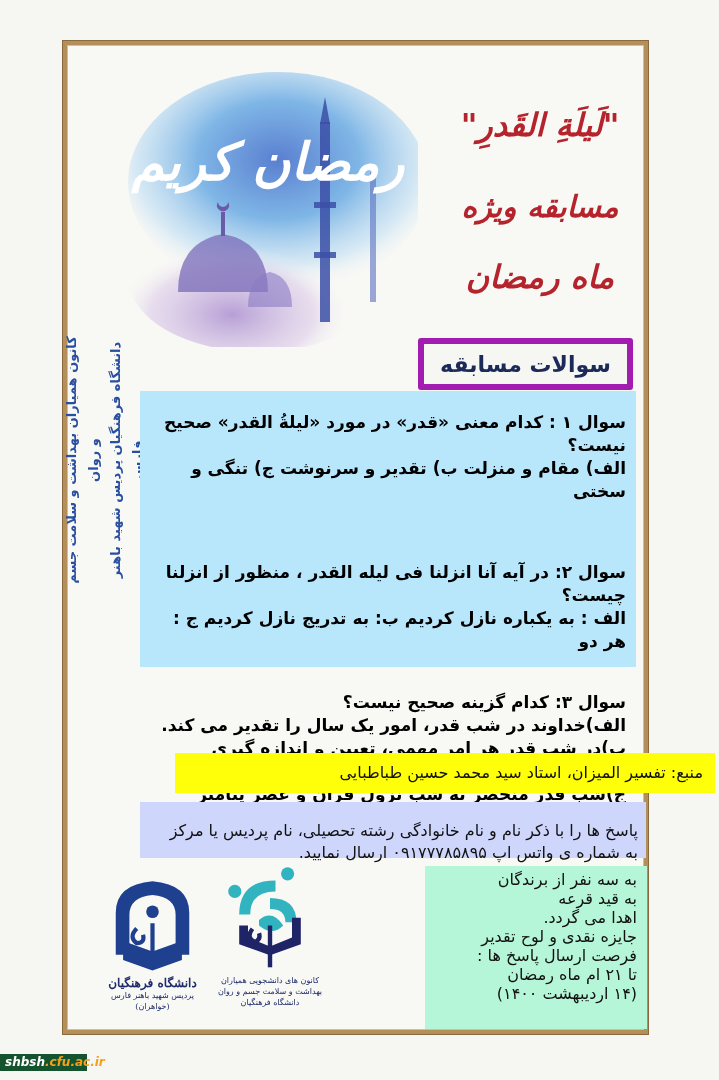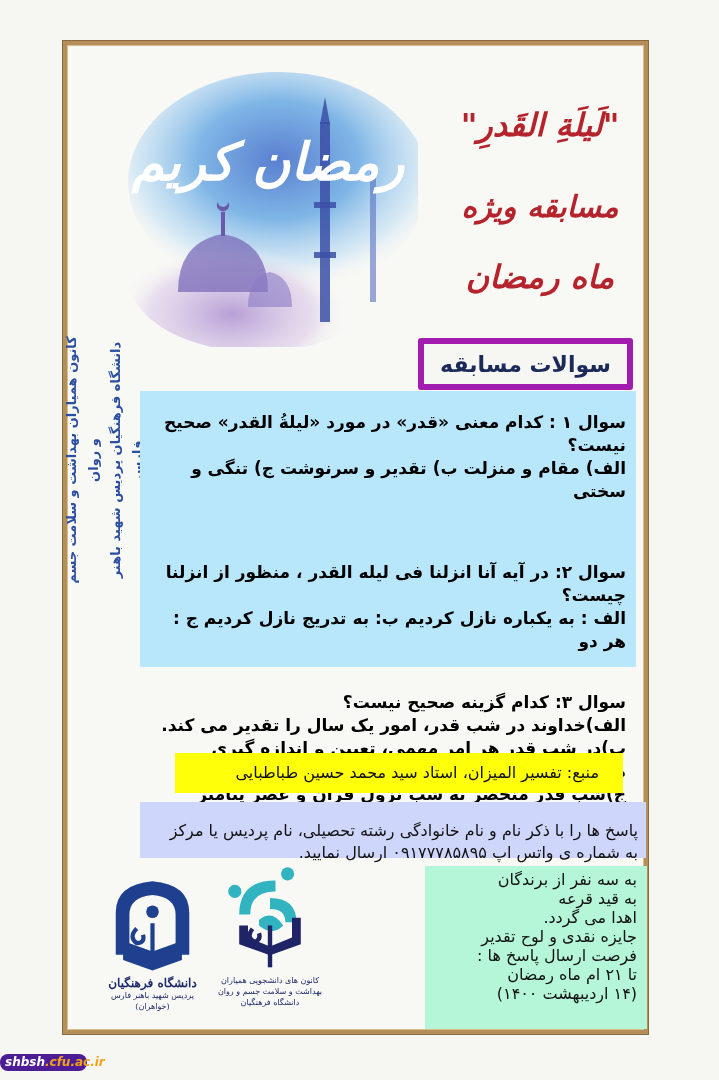--- a/index.html
+++ b/index.html
@@ -52,23 +52,23 @@
     position:absolute; left:140px; top:391px; width:496px; height:276px;
     background:#b8e6fb; direction:rtl; color:#000;
     font-size:17px; font-weight:bold; line-height:23px;
     padding:20px 10px 0 10px; box-sizing:border-box;
   }
   .q { margin-bottom:58px; }
   .q2 { margin-bottom:38px; }
   .q-line { display:block; }
 
   .source {
-    position:absolute; left:175px; top:753px; width:448px; height:40px;
+    position:absolute; left:175px; top:753px; width:540px; height:40px;
     background:#ffff0a; direction:rtl; font-size:16px; line-height:40px;
-    padding-right:24px; box-sizing:border-box; color:#111;
+    padding-right:12px; box-sizing:border-box; color:#111;
   }
 
   .instructions {
     position:absolute; left:140px; top:802px; width:506px; height:56px;
     background:#cfd6fb; direction:rtl; font-size:16px; line-height:22px;
     padding:18px 8px 0 8px; box-sizing:border-box; color:#111;
   }
 
   .prize {
     position:absolute; left:425px; top:866px; width:222px; height:163px;
@@ -79,22 +79,22 @@
 
   .logo { position:absolute; }
   .logo-a { left:100px; top:876px; width:105px; height:150px; }
   .logo-b { left:215px; top:865px; width:110px; height:150px; }
   .logo svg { width:100%; display:block; }
   .logo-caption { text-align:center; font-size:8px; color:#1e2a6b; direction:rtl; line-height:11px; font-family:"DejaVu Serif", serif; }
   .logo-name { text-align:center; font-size:12px; font-weight:bold; color:#1e2a6b; direction:rtl; font-family:"DejaVu Serif", serif; }
 
   .watermark {
     position:absolute; left:0; top:1054px; width:87px; height:17px;
-    background:#4c1d95; font-size:12px; font-weight:bold; font-style:italic;
-    line-height:17px; padding-left:5px; box-sizing:border-box;border-radius:8px;
+    background:#14532d; font-size:12px; font-weight:bold; font-style:italic;
+    line-height:17px; padding-left:5px; box-sizing:border-box;
   }
   .wm-a { color:#ffffff; }
   .wm-b { color:#f4a21c; }
 </style>
 </head>
 <body>
 
 <div class="frame"></div>
 
 <div class="art">

